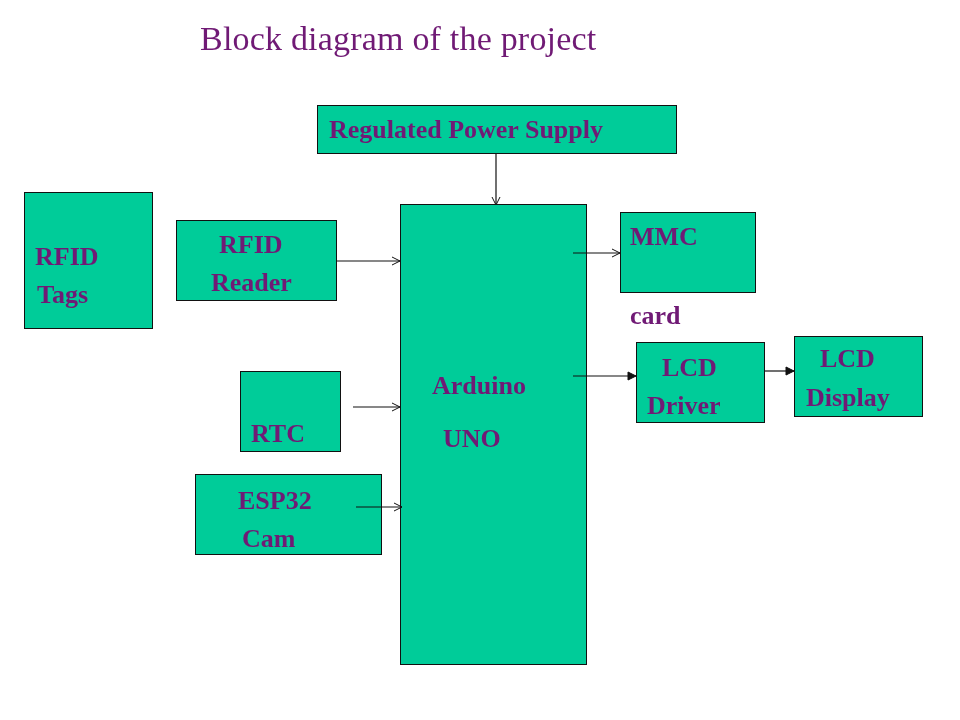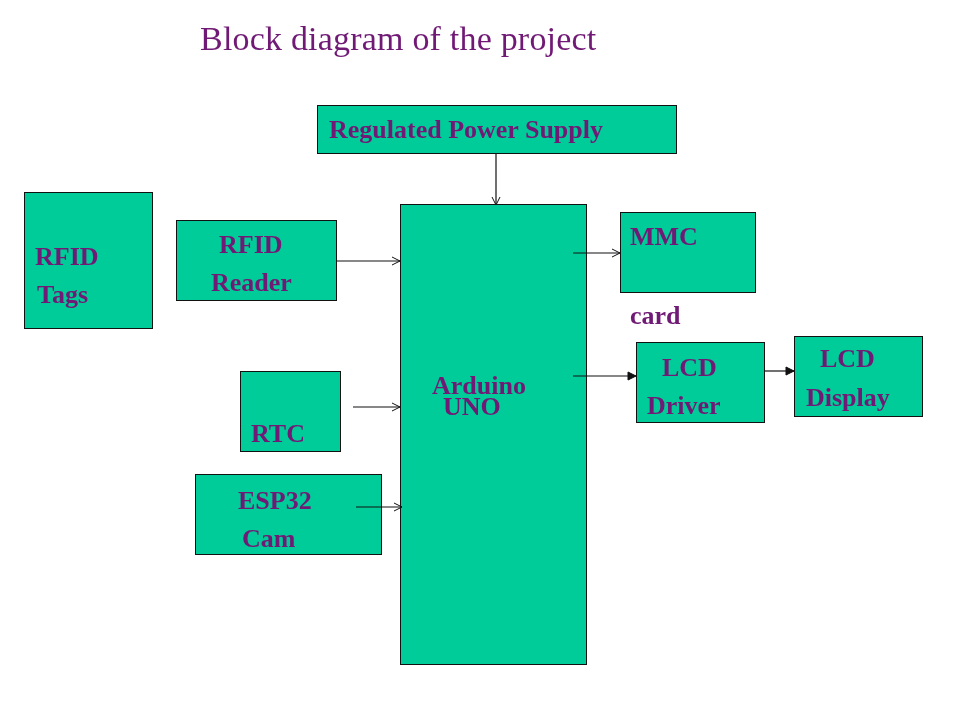--- a/index.html
+++ b/index.html
@@ -42,21 +42,21 @@
     <span style="left:10px; top:46px;">RTC</span>
   </div>
 
   <div class="block" style="left: 195px; top: 474px; width: 187px; height: 81px; background: rgb(0, 204, 153);">
     <span style="left:42px; top:10px;">ESP32</span>
     <span style="left:46px; top:48px;">Cam</span>
   </div>
 
   <div class="block" style="left: 400px; top: 204px; width: 187px; height: 461px; background: rgb(0, 204, 153);">
     <span style="left:31px; top:165px;">Arduino</span>
-    <span style="left:42px; top:186px;">UNO</span>
+    <span style="left:42px; top:218px;">UNO</span>
   </div>
 
   <div class="block" style="left: 620px; top: 212px; width: 136px; height: 81px; background: rgb(0, 204, 153);">
     <span style="left:9px; top:8px;">MMC</span>
     <span style="left:9px; top:45px;margin-top:42px;">card</span>
   </div>
 
   <div class="block" style="left: 636px; top: 342px; width: 129px; height: 81px; background: rgb(0, 204, 153);">
     <span style="left:25px; top:9px;">LCD</span>
     <span style="left:10px; top:47px;">Driver</span>

